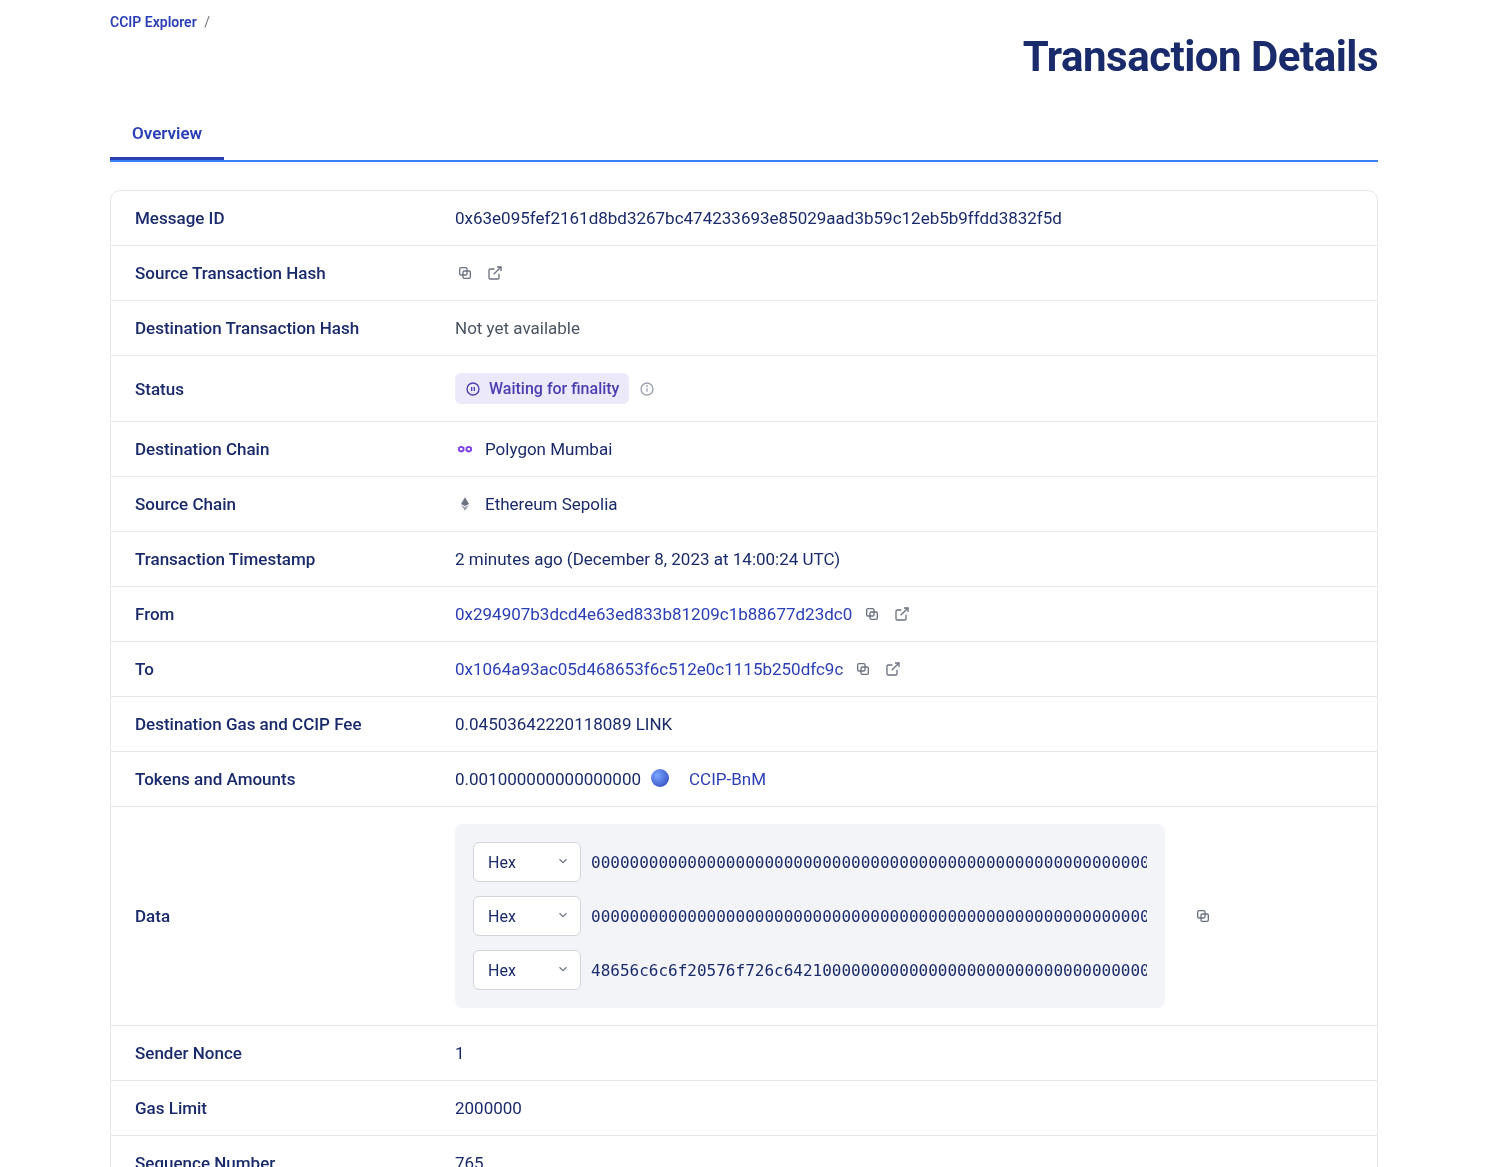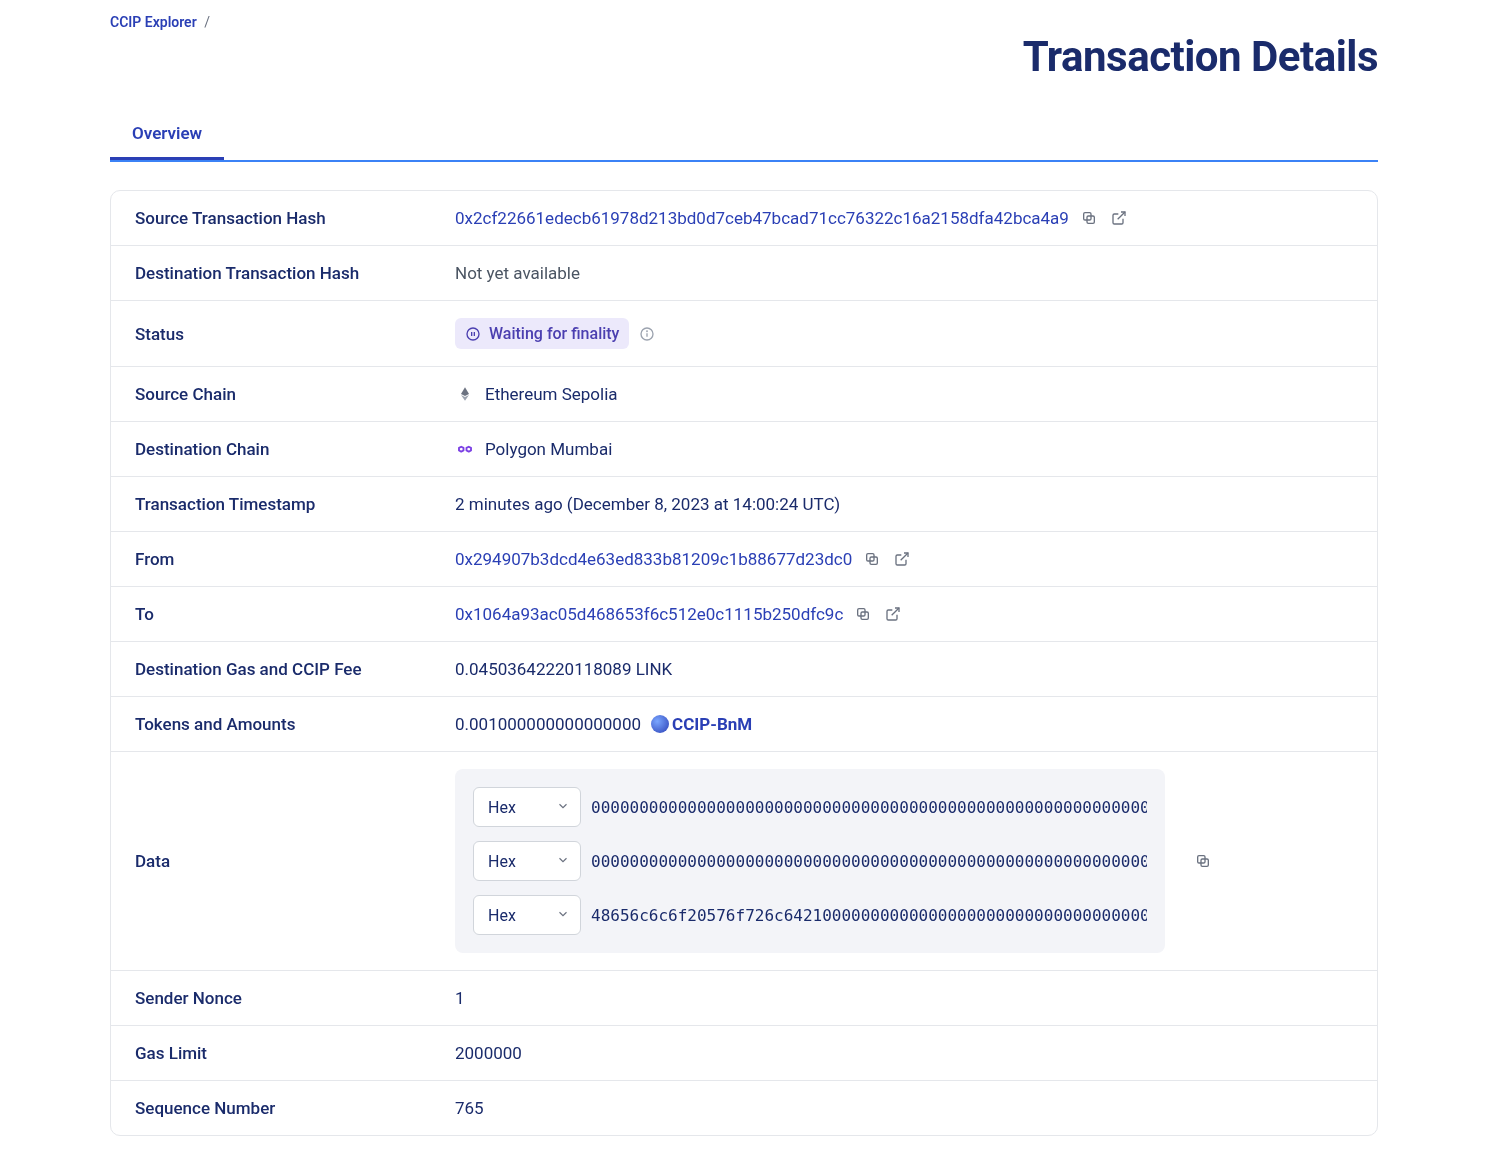--- a/index.html
+++ b/index.html
@@ -106,21 +106,21 @@
   .info-icon {
     color: #9ca3af;
     display:inline-flex;
   }
   .chain-icon {
     display: inline-flex;
     align-items: center;
     justify-content: center;
     width: 20px; height: 20px;
   }
-  .token-link { color: #2a3fb5; display:inline-flex; align-items:center; gap:3px;font-weight:bold;}
+  .token-link { color: #2a3fb5; display:inline-flex; align-items:flex-start; gap:20px;}
   .token-link .tico{
     display:inline-block; width:18px; height:18px; border-radius:50%;
     background: radial-gradient(circle at 35% 35%, #7aa6ff, #2a3fb5);
   }
 
   
   .row.data-row { align-items: stretch; }
   .data-wrap {
     display:flex;
     align-items:center;
@@ -177,25 +177,30 @@
   </div>
 
   <h1 class="page-title">Transaction Details</h1>
 
   <div class="tabs">
     <div class="tab">Overview</div>
   </div>
 
   <div class="details-card">
 
+    <div class="row">
+      <div class="row-label">Message ID</div>
+      <div class="row-value">
+        <span>0x63e095fef2161d8bd3267bc474233693e85029aad3b59c12eb5b9ffdd3832f5d</span>
+      </div>
+    </div>
 
     <div class="row">
       <div class="row-label">Source Transaction Hash</div>
       <div class="row-value">
-        <span class="link-val">0x2cf22661edecb61978d213bd0d7ceb47bcad71cc76322c16a2158dfa42bca4a9</span>
         <span class="icon-btn">
           <svg viewBox="0 0 24 24" fill="none" stroke="currentColor" stroke-width="2">
               <rect x="9" y="9" width="11" height="11" rx="2"></rect>
               <rect x="4" y="4" width="11" height="11" rx="2"></rect>
             </svg>
         </span>
         <span class="icon-btn">
           <svg viewBox="0 0 24 24" fill="none" stroke="currentColor" stroke-width="2">
               <path d="M18 13v6a2 2 0 0 1-2 2H5a2 2 0 0 1-2-2V8a2 2 0 0 1 2-2h6"></path>
               <polyline points="15 3 21 3 21 9"></polyline>
@@ -229,42 +234,42 @@
           <svg width="16" height="16" viewBox="0 0 24 24" fill="none" stroke="currentColor" stroke-width="2">
               <circle cx="12" cy="12" r="9"></circle>
               <line x1="12" y1="11" x2="12" y2="16"></line>
               <circle cx="12" cy="8" r="0.5" fill="currentColor"></circle>
             </svg>
         </span>
       </div>
     </div>
 
     <div class="row">
+      <div class="row-label">Destination Chain</div>
+      <div class="row-value">
+        <span class="chain-icon">
+          <svg viewBox="0 0 24 24" width="18" height="18" fill="none" stroke="#7b3fe4" stroke-width="2.5" stroke-linecap="round" stroke-linejoin="round">
+              <path d="M7 9 L4 10.5 L4 14 L7 15.5 L10 14 L10 10.5 Z"></path>
+              <path d="M17 9 L14 10.5 L14 14 L17 15.5 L20 14 L20 10.5 Z"></path>
+            </svg>
+        </span>
+        <span>Polygon Mumbai</span>
+      </div>
+    </div>
+
+    <div class="row">
       <div class="row-label">Source Chain</div>
       <div class="row-value">
         <span class="chain-icon">
           <svg viewBox="0 0 24 24" width="16" height="16">
               <path d="M12 2 L6 12 L12 15 L18 12 Z" fill="#6b7280"></path>
               <path d="M12 22 L6 13.5 L12 16.5 L18 13.5 Z" fill="#9ca3af"></path>
             </svg>
         </span>
         <span>Ethereum Sepolia</span>
-      </div>
-    </div>
-
-    <div class="row">
-      <div class="row-label">Destination Chain</div>
-      <div class="row-value">
-        <span class="chain-icon">
-          <svg viewBox="0 0 24 24" width="18" height="18" fill="none" stroke="#7b3fe4" stroke-width="2.5" stroke-linecap="round" stroke-linejoin="round">
-              <path d="M7 9 L4 10.5 L4 14 L7 15.5 L10 14 L10 10.5 Z"></path>
-              <path d="M17 9 L14 10.5 L14 14 L17 15.5 L20 14 L20 10.5 Z"></path>
-            </svg>
-        </span>
-        <span>Polygon Mumbai</span>
       </div>
     </div>
 
     <div class="row">
       <div class="row-label">Transaction Timestamp</div>
       <div class="row-value">
         <span>2 minutes ago (December 8, 2023 at 14:00:24 UTC)</span>
       </div>
     </div>
 

